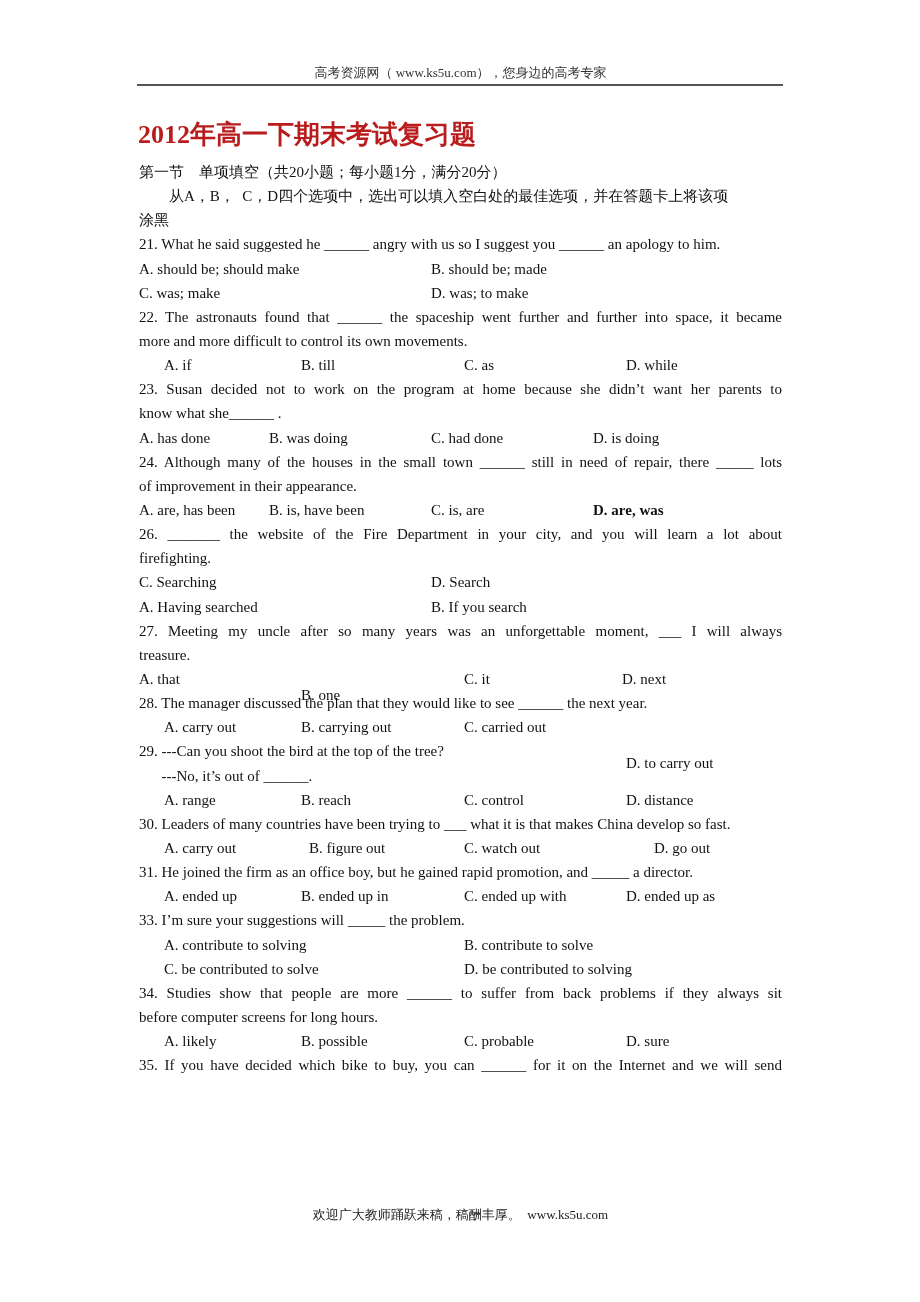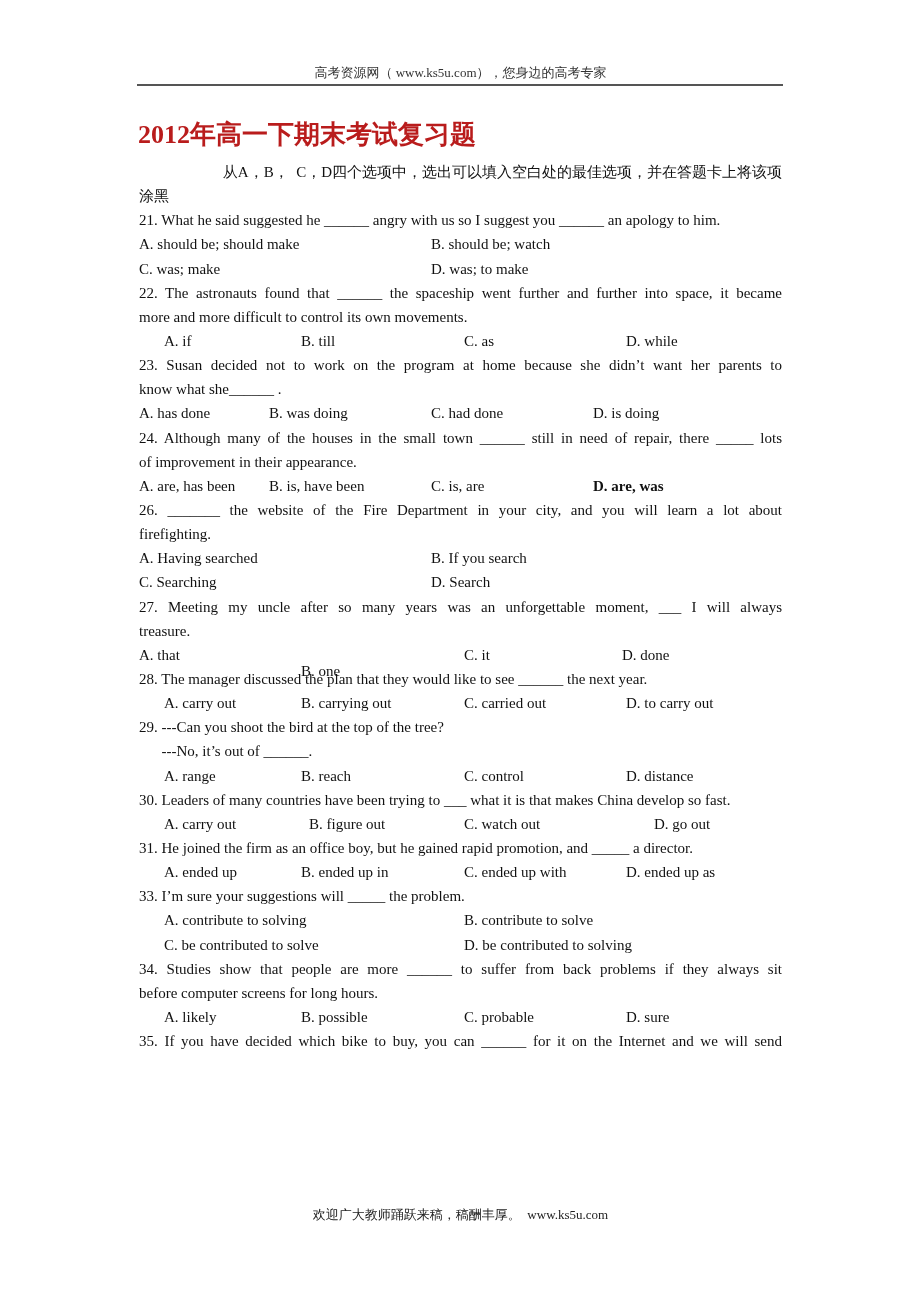--- a/index.html
+++ b/index.html
@@ -54,21 +54,21 @@
     }
     .line {
       white-space: nowrap;
       height: 24.15px;
     }
     .justify {
       text-align: justify;
       text-align-last: justify;
       white-space: normal;
     }
-    .indent-par { text-indent: 30px; text-align: right; }
+    .indent-par { text-indent: 30px; }
     .opts {
       position: relative;
       height: 24.15px;
       white-space: nowrap;
     }
     .opts span {
       position: absolute;
       top: 0;
     }
     .page-footer {
@@ -84,28 +84,29 @@
   </style>
 </head>
 <body>
 
 <div class="page-header">高考资源网（  www.ks5u.com），您身边的高考专家</div>
 <div class="header-rule"></div>
 
 <h1 class="doc-title" style="margin:0;">2012年高一下期末考试复习题</h1>
 
 <div class="content" id="content">
+  <div class="line" style="white-space:pre;">第一节    单项填空（共20小题；每小题1分，满分20分）</div>
   <div class="line indent-par" style="white-space:pre;">从A，B，  C，D四个选项中，选出可以填入空白处的最佳选项，并在答题卡上将该项</div>
   <div class="line">涂黑</div>
   <div id="questions">
       <div>
         <div class="line" style="white-space: pre;">21. What he said suggested he ______ angry with us so I suggest you ______ an apology to him.</div>
         <div class="opts">
           <span style="left: 0px;">A. should be; should make</span>
-          <span style="left: 292px;">B. should be; watch</span>
+          <span style="left: 292px;">B. should be; made</span>
         </div>
         <div class="opts">
           <span style="left: 0px;">C. was; make</span>
           <span style="left: 292px;">D. was; to make</span>
         </div>
       </div>
       <div>
         <div class="line justify" style="white-space: normal;">22. The astronauts found that ______ the spaceship went further and further into space, it became</div>
         <div class="line" style="white-space: pre;">more and more difficult to control its own movements.</div>
         <div class="opts">
@@ -132,45 +133,45 @@
           <span style="left: 0px;">A. are, has been</span>
           <span style="left: 130px;">B. is, have been</span>
           <span style="left: 292px;">C. is, are</span>
           <span style="left: 454px; font-weight: bold;">D. are, was</span>
         </div>
       </div>
       <div>
         <div class="line justify" style="white-space: normal;">26. _______ the website of the Fire Department in your city, and you will learn a lot about</div>
         <div class="line" style="white-space: pre;">firefighting.</div>
         <div class="opts">
+          <span style="left: 0px;">C. Searching</span>
+          <span style="left: 292px;">D. Search</span>
+        </div>
+        <div class="opts">
           <span style="left: 0px;">A. Having searched</span>
           <span style="left: 292px;">B. If you search</span>
-        </div>
-        <div class="opts">
-          <span style="left: 0px;">C. Searching</span>
-          <span style="left: 292px;">D. Search</span>
         </div>
       </div>
       <div>
         <div class="line justify" style="white-space: normal;">27. Meeting my uncle after so many years was an unforgettable moment, ___ I will always</div>
         <div class="line" style="white-space: pre;">treasure.</div>
         <div class="opts">
           <span style="left: 0px;">A. that</span>
           <span style="left: 162px; margin-top: 16px;">B. one</span>
           <span style="left: 325px;">C. it</span>
-          <span style="left: 483px;">D. done</span>
+          <span style="left: 483px;">D. next</span>
         </div>
       </div>
       <div>
         <div class="line" style="white-space: pre;">28. The manager discussed the plan that they would like to see ______ the next year.</div>
         <div class="opts">
           <span style="left: 25px;">A. carry out</span>
           <span style="left: 162px;">B. carrying out</span>
           <span style="left: 325px;">C. carried out</span>
-          <span style="left: 487px;">D. to carry out</span>
+          <span style="left: 487px; margin-top: 36px;">D. to carry out</span>
         </div>
       </div>
       <div>
         <div class="line" style="white-space: pre;">29. ---Can you shoot the bird at the top of the tree?</div>
         <div class="line" style="white-space: pre;">      ---No, it’s out of ______.</div>
         <div class="opts">
           <span style="left: 25px;">A. range</span>
           <span style="left: 162px;">B. reach</span>
           <span style="left: 325px;">C. control</span>
           <span style="left: 487px;">D. distance</span>

